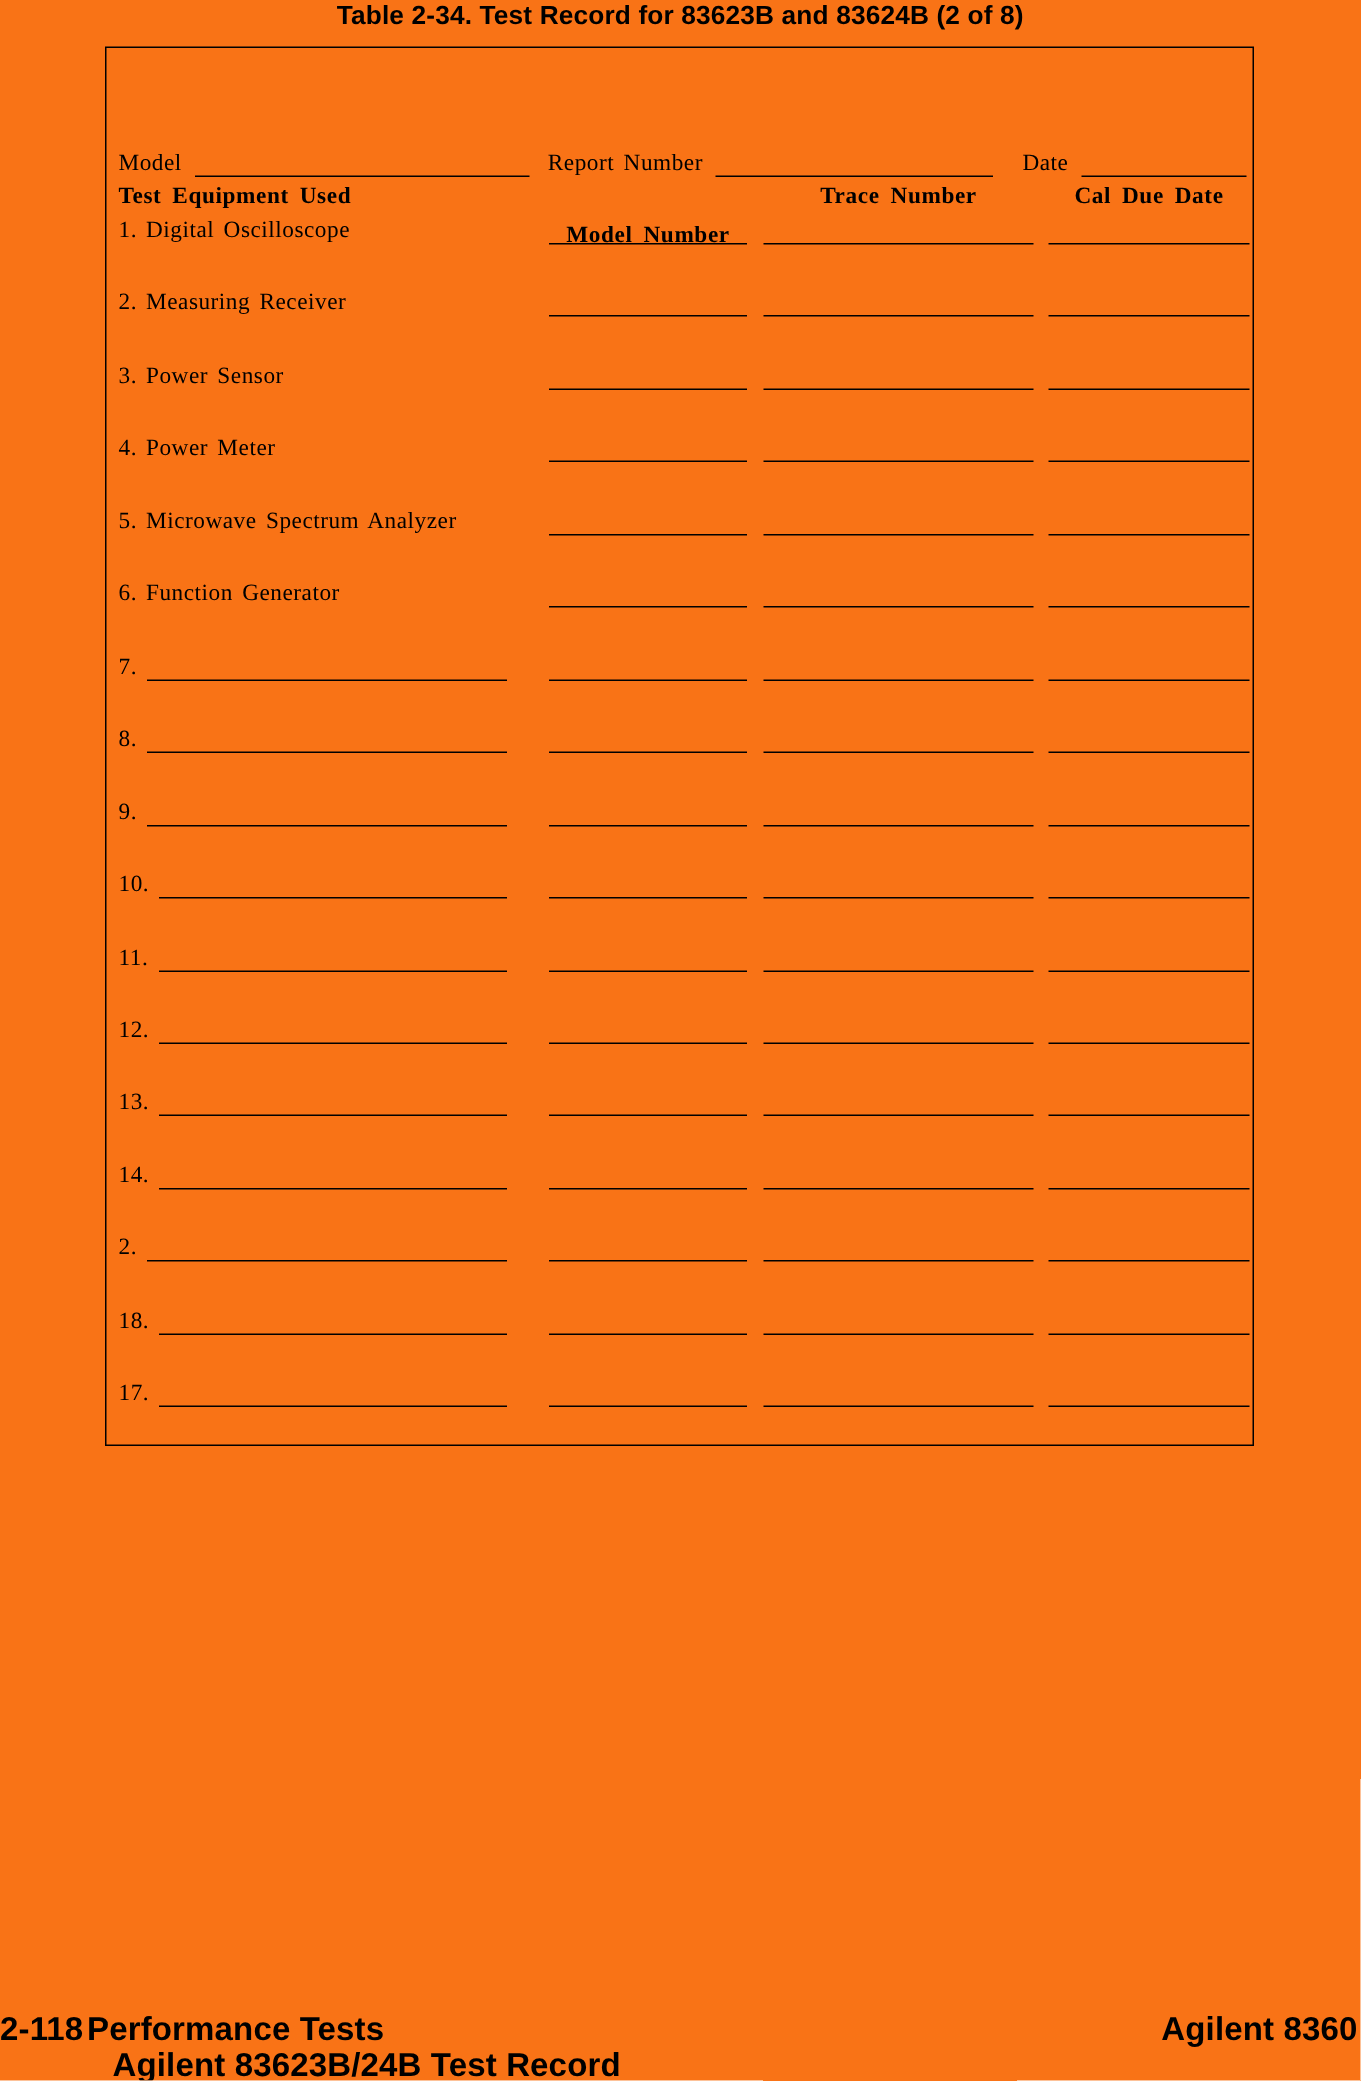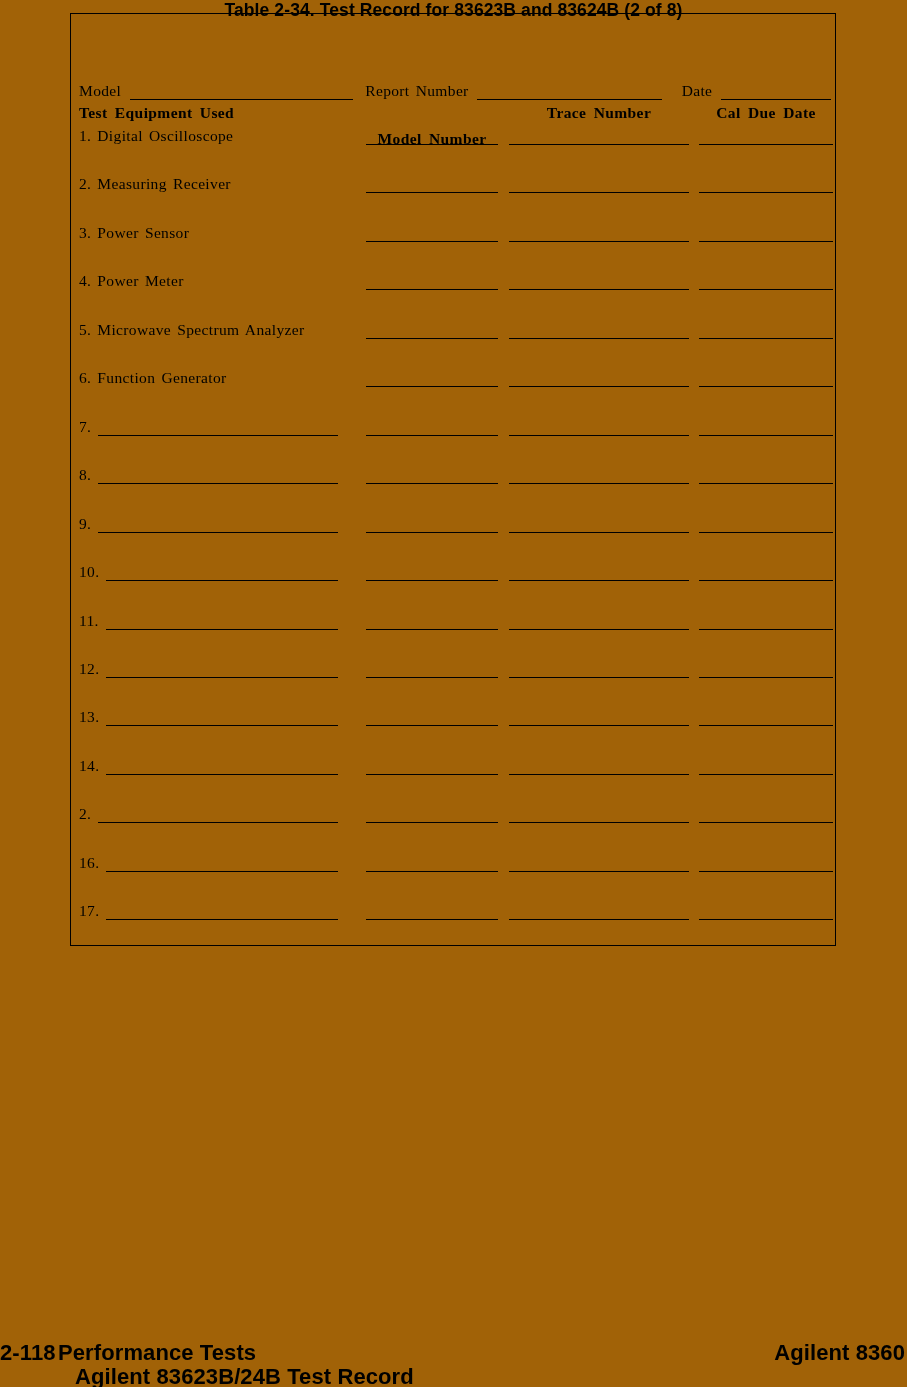--- a/index.html
+++ b/index.html
@@ -1,26 +1,26 @@
 <!DOCTYPE html>
 <html><head>
 <meta charset="utf-8">
 <style>
   html,body{margin:0;padding:0;background:#ffffff;}
   .page{
-    position:relative;width:907px;height:1387px;background:#a16207;color:#000;
+    position:relative;width:907px;height:1387px;background:#f97316;color:#000;
     font-family:"Liberation Serif",serif;overflow:hidden;
   }
   .doc-title{
     position:absolute;top:0;left:0;width:100%;text-align:center;
     font-family:"Liberation Sans",sans-serif;font-weight:700;font-size:17.5px;
     letter-spacing:.1px;
   }
   .form-box{
-    position:absolute;left:70px;top:13px;width:764px;height:931px;
+    position:absolute;left:70px;top:31px;width:764px;height:931px;
     border:1.8px solid #000;
     text-decoration:underline;
   }
   .serif-sm{font-size:15.5px;letter-spacing:.35px;word-spacing:2px;}
   .meta-row{
     position:absolute;top:40px;left:8px;width:752px;
     display:flex;align-items:flex-end;
   }
   .wline{border-bottom:1.5px solid #000;height:18px;}
   .ml-model{width:223px;margin-left:9px;}
@@ -227,21 +227,21 @@
       <span>2.</span>
 
       <span class="wline name-line"></span>
     </div>
     <div class="uline c-model"></div>
     <div class="uline c-trace"></div>
     <div class="uline c-cal"></div>
   </div>
         <div class="eq-row" style="top: 838.8px;">
     <div class="name-cell serif-sm">
-      <span>16.</span>
+      <span>18.</span>
 
       <span class="wline name-line"></span>
     </div>
     <div class="uline c-model"></div>
     <div class="uline c-trace"></div>
     <div class="uline c-cal"></div>
   </div>
         <div class="eq-row" style="top: 887.2px;">
     <div class="name-cell serif-sm">
       <span>17.</span>

